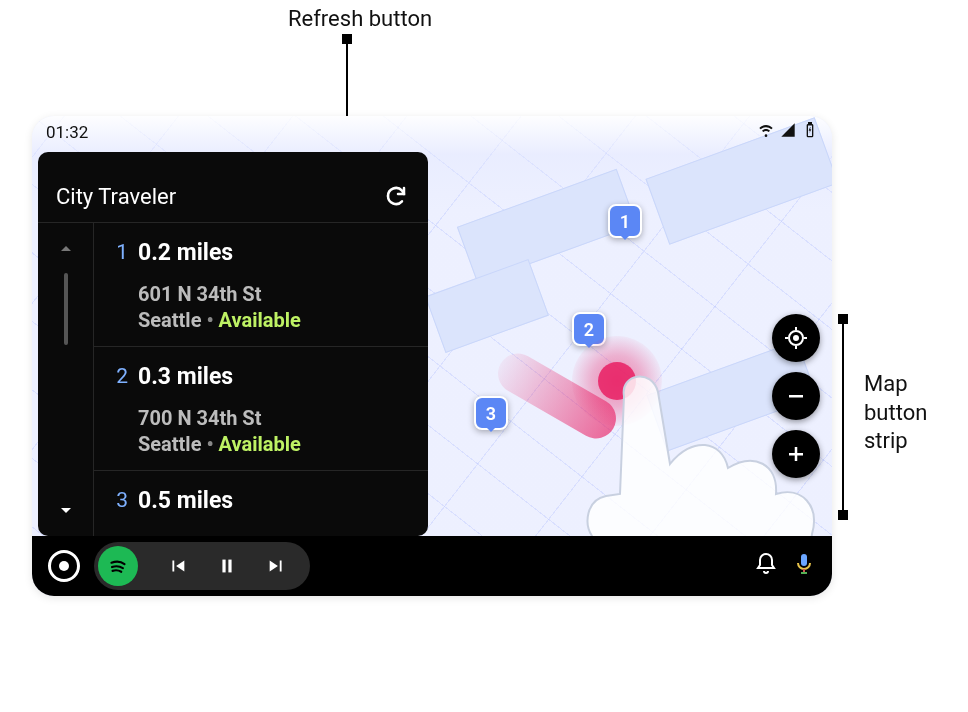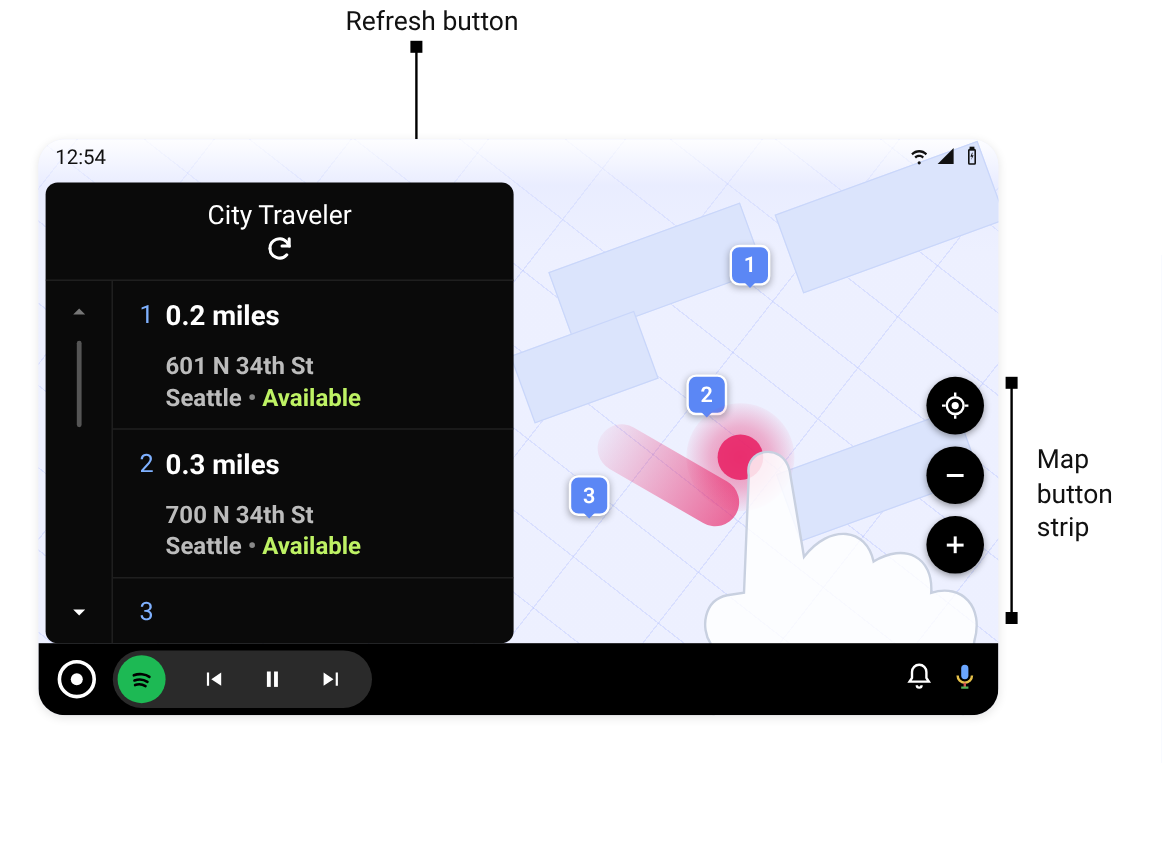--- a/index.html
+++ b/index.html
@@ -119,23 +119,22 @@
     border-radius: 10px;
     color: #fff;
     z-index: 6;
     display: flex;
     flex-direction: column;
     overflow: hidden;
   }
   .panel-header {
     display: flex;
     align-items: center;
-    padding: 16px 18px 12px 18px;
+    padding: 30px 18px 12px 18px;
     border-bottom: 1px solid #262626;
-    flex-direction: column;
   }
   .panel-title { font-size: 22px; font-weight: 400; flex: 1; }
   .refresh-btn {
     width: 28px; height: 28px;
     display: flex; align-items: center; justify-content: center;
     cursor: pointer;
   }
   .panel-body {
     flex: 1;
     display: flex;
@@ -339,21 +338,21 @@
 <div class="device">
 
   <div class="map">
     <div class="map-block" style="top:80px; left:430px; width:170px; height:60px;"></div>
     <div class="map-block" style="top:160px; left:400px; width:110px; height:60px;"></div>
     <div class="map-block" style="top:30px; left:620px; width:180px; height:70px;"></div>
     <div class="map-block" style="top:250px; left:620px; width:160px; height:60px;"></div>
   </div>
 
   <div class="statusbar">
-    <span>12:54</span>
+    <span>01:32</span>
     <span class="spacer"></span>
     <span class="status-icons">
       <span>
         <svg viewBox="0 0 24 24" fill="#111">
             <path d="M12 18.5a2 2 0 100 4 2 2 0 000-4zM2 9l2 2c4.4-4.4 11.6-4.4 16 0l2-2C16.2 3.2 7.8 3.2 2 9zm4 4 2 2c2.2-2.2 5.8-2.2 8 0l2-2c-3.3-3.3-8.7-3.3-12 0z"></path>
           </svg>
       </span>
       <span>
         <svg viewBox="0 0 24 24" fill="#111">
             <path d="M2 22h20V2L2 22z"></path>
@@ -412,20 +411,23 @@
           <div class="item-content">
             <div class="item-dist">0.3 miles</div>
             <div class="item-addr">700 N 34th St</div>
             <div class="item-status">
               <span>Seattle</span> <span class="dot-sep">•</span> <span class="available">Available</span>
             </div>
           </div>
         </div>
         <div class="list-item" style="border-bottom:none;">
           <div class="item-num">3</div>
+          <div class="item-content">
+            <div class="item-dist">0.5 miles</div>
+          </div>
         </div>
       </div>
     </div>
   </div>
 
   <div class="marker" style="top:88px; left:576px;">1</div>
   <div class="marker" style="top:196px; left:540px;">2</div>
   <div class="marker" style="top:280px; left:442px;">3</div>
 
   <div class="touch">

